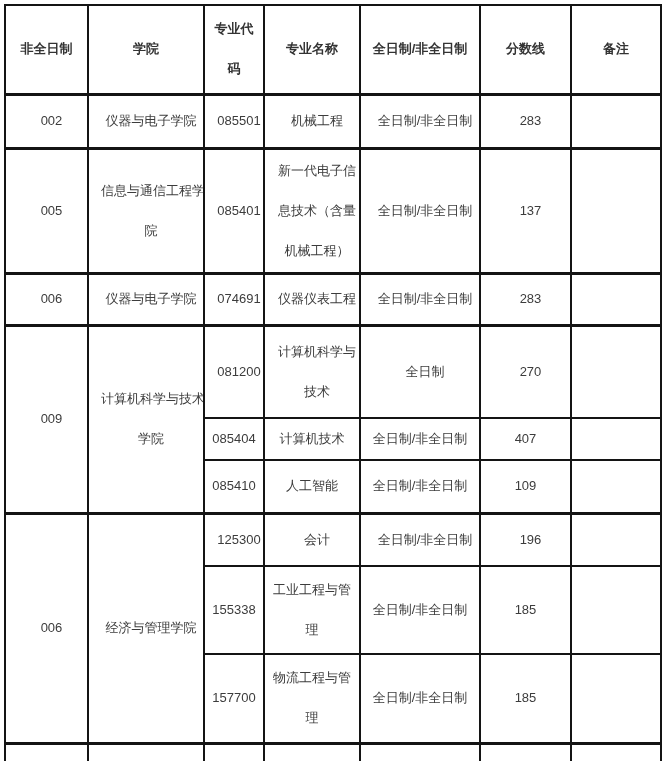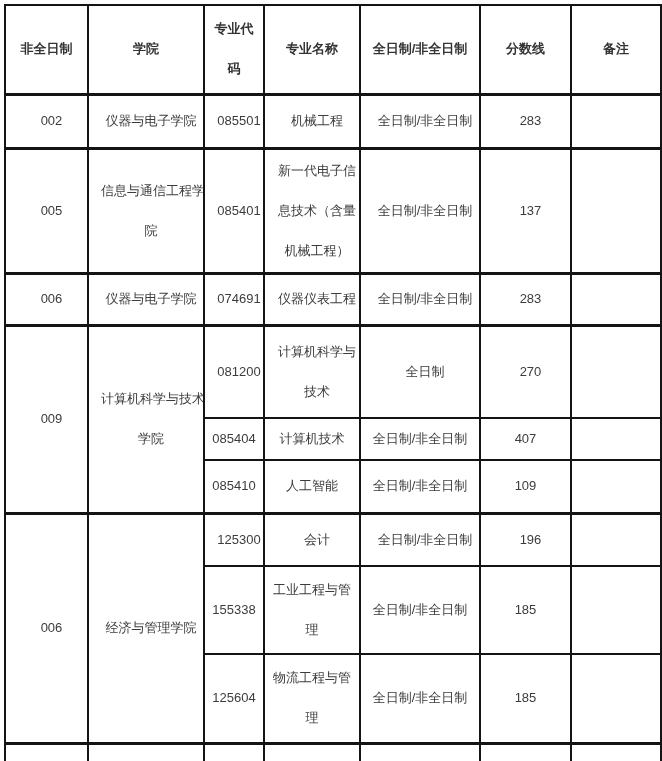--- a/index.html
+++ b/index.html
@@ -158,21 +158,21 @@
       </tr>
       <tr class="r8">
         <td>155338</td>
         <td>工业工程与管
 理</td>
         <td>全日制/非全日制</td>
         <td>185</td>
         <td></td>
       </tr>
       <tr class="r9">
-        <td>125604</td>
+        <td>157700</td>
         <td>物流工程与管
 理</td>
         <td>全日制/非全日制</td>
         <td>185</td>
         <td></td>
       </tr>
 
       <tr class="r-stub grp">
         <td></td>
         <td></td>

